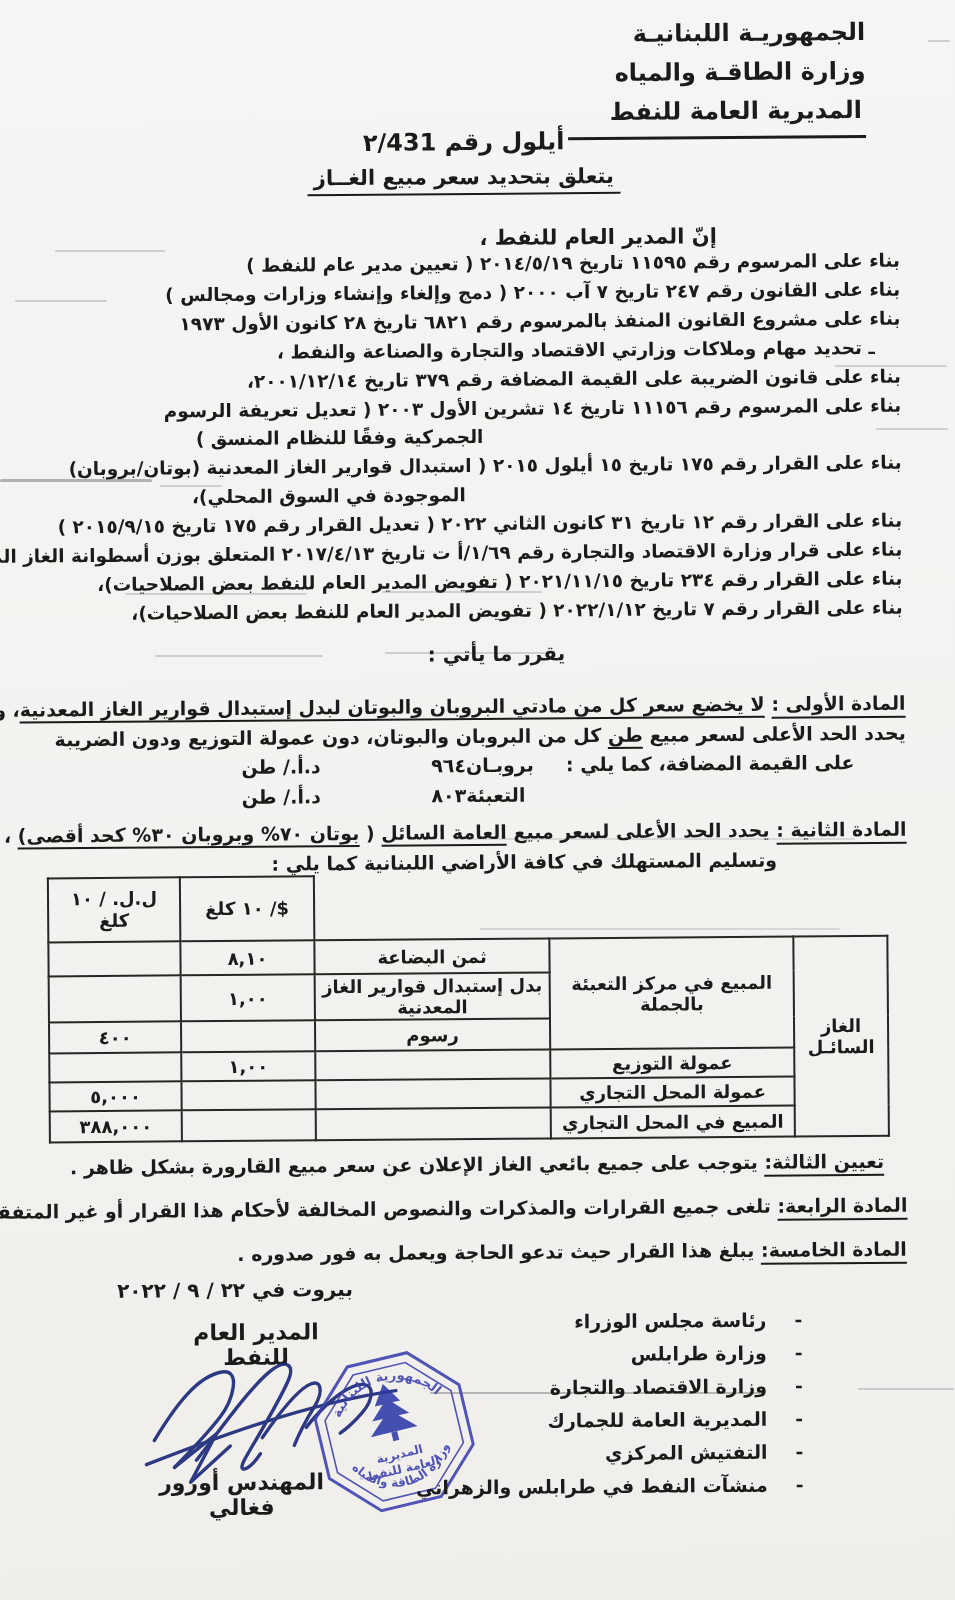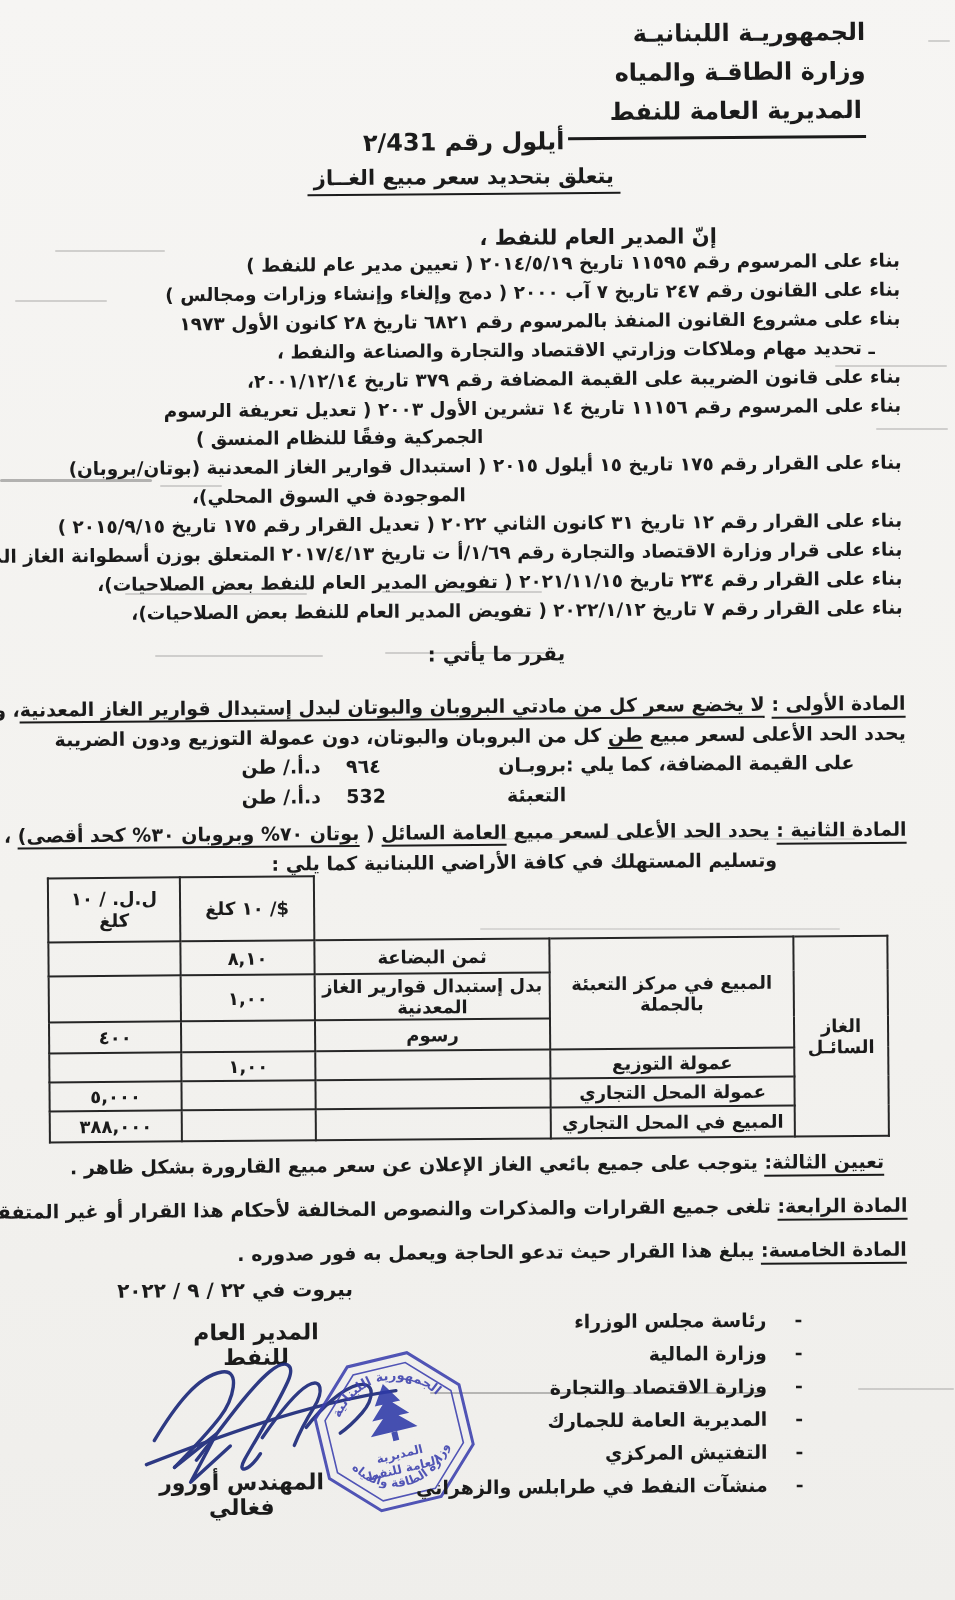--- a/index.html
+++ b/index.html
@@ -36,22 +36,22 @@
   .preamble .dash-ln{padding-right:26px;}
   .preamble .cont-a{padding-right:418px;}
   .preamble .cont-b{padding-right:436px;}
 
   .decides{position:absolute;top:642px;right:390px;font-size:20px;font-weight:bold;}
 
   .article{font-size:19px;font-weight:bold;line-height:29.5px;text-align:right;}
   .art1{position:absolute;top:692px;right:50px;left:20px;}
   .price-line{display:flex;direction:rtl;align-items:baseline;}
   .price-lead{display:inline-block;width:340px;text-align:left;white-space:nowrap;}
-  .price-name{display:inline-block;width:100px;text-align:right;}
-  .price-value{display:inline-block;width:120px;text-align:left;}
+  .price-name{display:inline-block;width:100px;text-align:left;}
+  .price-value{display:inline-block;width:120px;text-align:right;}
   .price-unit{display:inline-block;width:130px;text-align:center;}
 
   .art2{position:absolute;top:818px;right:50px;left:20px;}
   .art2 .c{text-align:center;padding-left:120px;}
 
   
   .gas-table-wrap{position:absolute;top:874px;left:45px;}
   table.gas{border-collapse:collapse;direction:ltr;}
   table.gas td{border:2.5px solid #262626;font-size:18px;font-weight:bold;text-align:center;vertical-align:middle;direction:rtl;padding:1px 6px;}
   table.gas td.nb{border:none;background:transparent;}
@@ -144,21 +144,21 @@
       </div>
       <div class="price-line">
         <span class="price-lead">على القيمة المضافة، كما يلي :</span>
         <span class="price-name">بروبـان</span>
         <span class="price-value">٩٦٤</span>
         <span class="price-unit">د.أ./ طن</span>
       </div>
       <div class="price-line">
         <span class="price-lead"></span>
         <span class="price-name">التعبئة</span>
-        <span class="price-value">532</span>
+        <span class="price-value">٨٠٣</span>
         <span class="price-unit">د.أ./ طن</span>
       </div>
     </div>
 
     <div class="article art2">
       <div class="nowrap">
         <span class="u2">المادة الثانية :</span>
         <span>يحدد الحد الأعلى لسعر مبيع </span><span class="uln">العامة السائل</span><span> ( </span><span class="uln">بوتان ٧٠% وبروبان ٣٠% كحد أقصى)</span><span> ، دكمة، جملة،</span>
       </div>
       <div class="c nowrap">وتسليم المستهلك في كافة الأراضي اللبنانية كما يلي :</div>
@@ -258,21 +258,21 @@
       <text x="85" y="137" font-size="12" font-weight="bold" fill="#3b3fae" text-anchor="middle">العامة للنفط</text>
       <text font-size="12" font-weight="bold" fill="#3b3fae">
         <textPath href="#arcBot" startOffset="50%" text-anchor="middle">وزارة الطاقة والمياه</textPath>
       </text>
     </svg>
 
     <div class="sig-name">المهندس أورور فغالي</div>
 
     <div class="dist-list">
       <div class="dist-item"><span class="dash">-</span><span>رئاسة مجلس الوزراء</span></div>
-      <div class="dist-item"><span class="dash">-</span><span>وزارة المالية</span></div>
+      <div class="dist-item"><span class="dash">-</span><span>وزارة طرابلس</span></div>
       <div class="dist-item"><span class="dash">-</span><span>وزارة الاقتصاد والتجارة</span></div>
       <div class="dist-item"><span class="dash">-</span><span>المديرية العامة للجمارك</span></div>
       <div class="dist-item"><span class="dash">-</span><span>التفتيش المركزي</span></div>
       <div class="dist-item"><span class="dash">-</span><span>منشآت النفط في طرابلس والزهراني</span></div>
     </div>
 
   </div>
 </div>
 
 </body></html>

